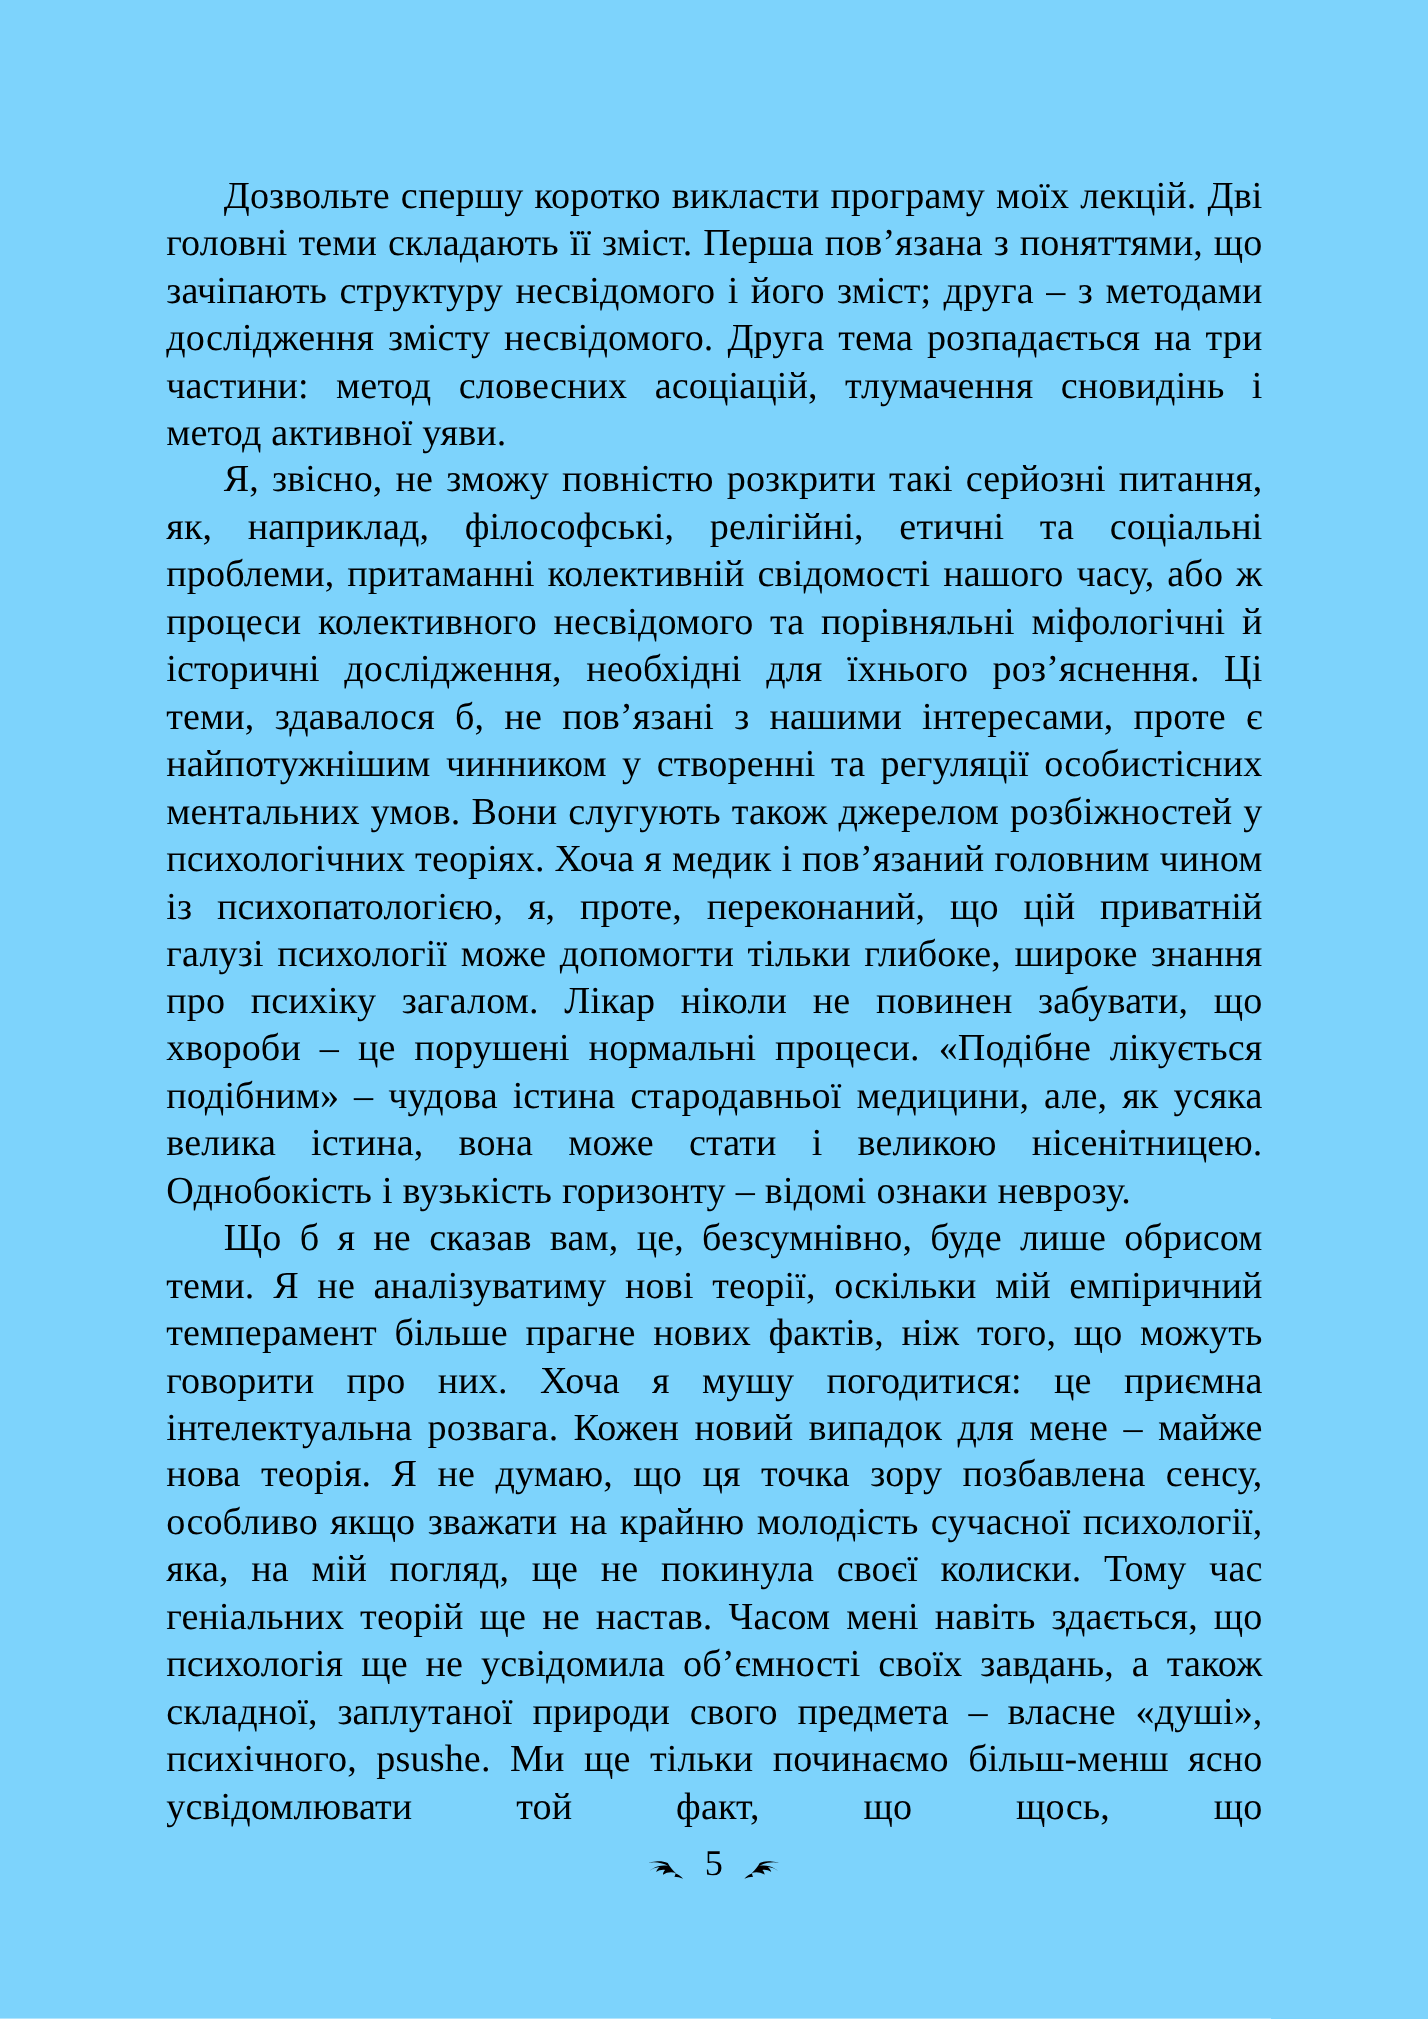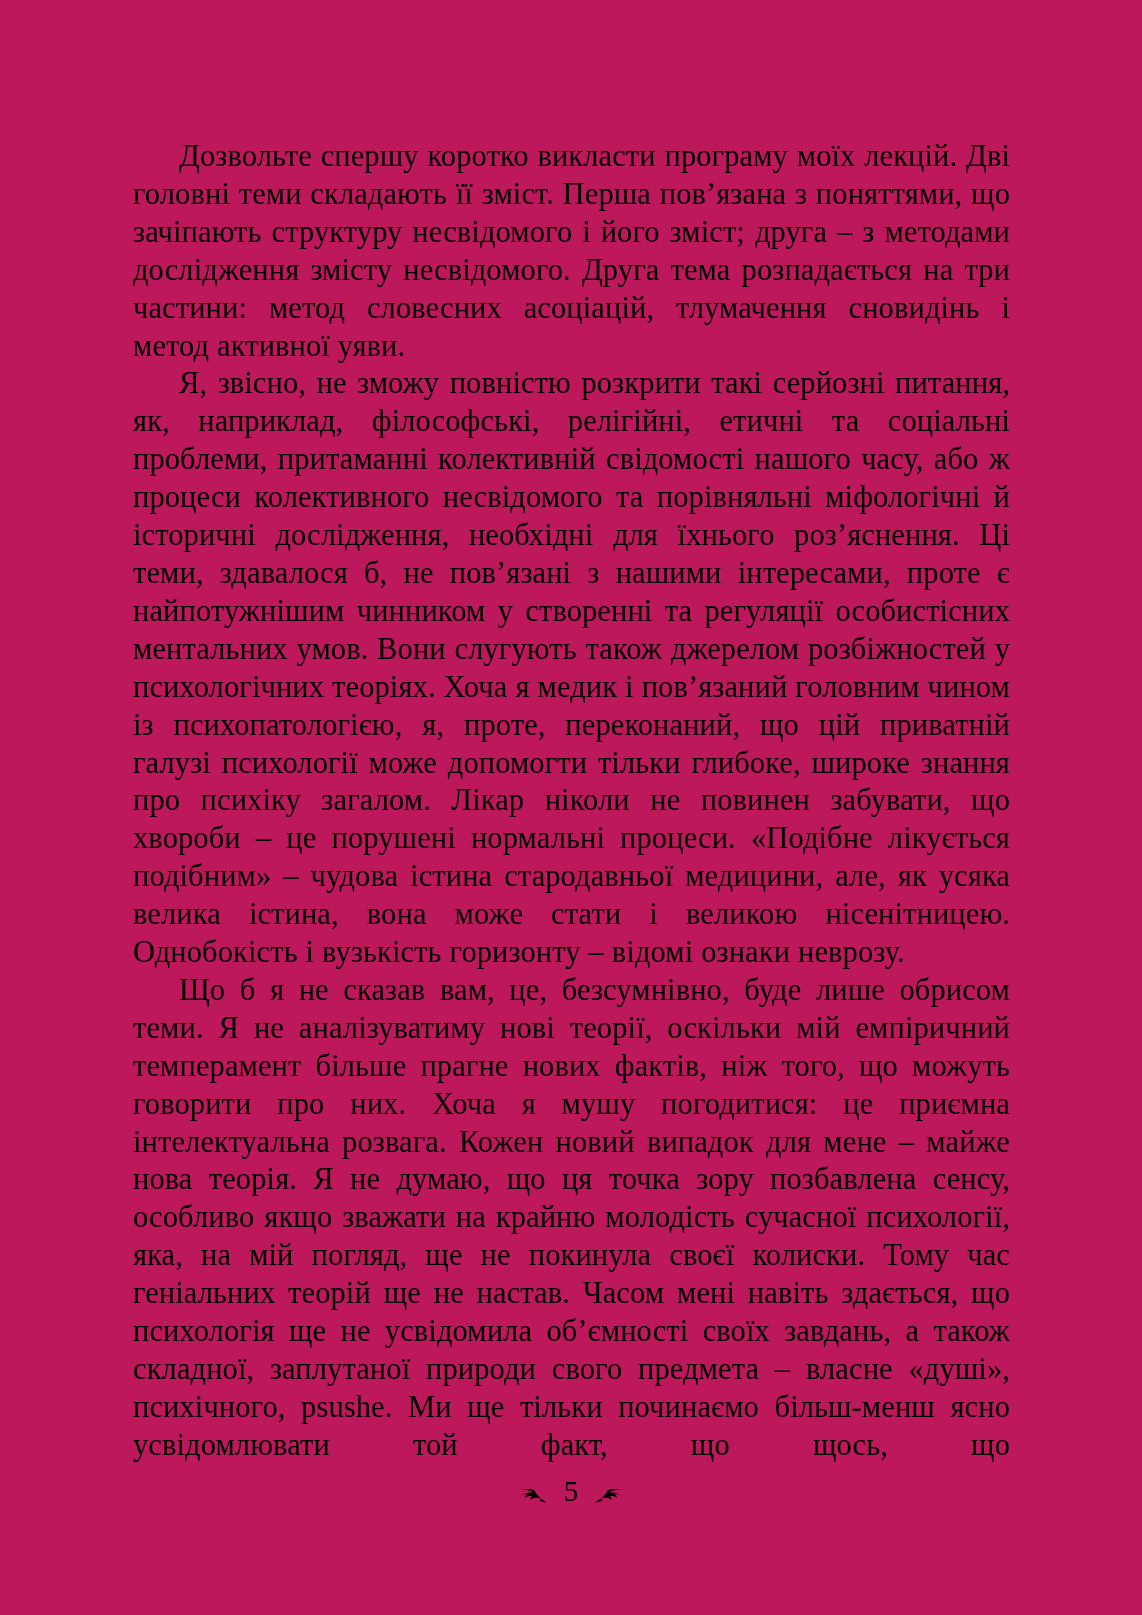--- a/index.html
+++ b/index.html
@@ -7,21 +7,21 @@
     margin: 0;
     padding: 0;
     background: #ffffff;
   }
 
   .page {
     position: relative;
     width: 1142px;
     height: 1615px;
     margin: 0 auto;
-    background: #be185d;
+    background: #7dd3fc;
     overflow: hidden;
     box-sizing: border-box;
   }
 
   .text-block {
     position: absolute;
     left: 133px;
     top: 138px;
     width: 877px;
   }

